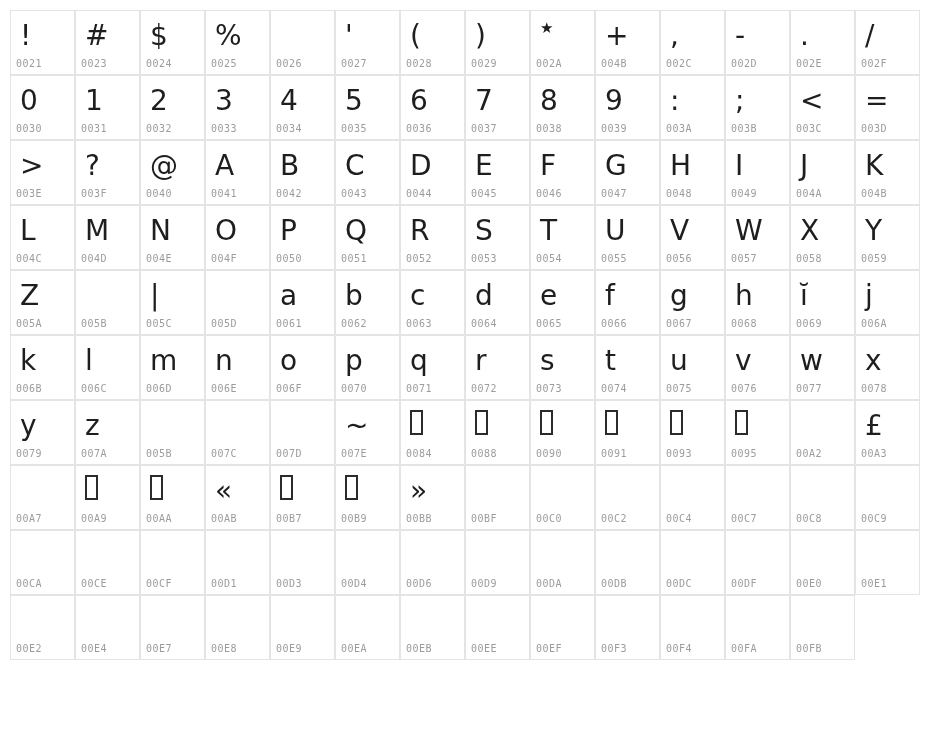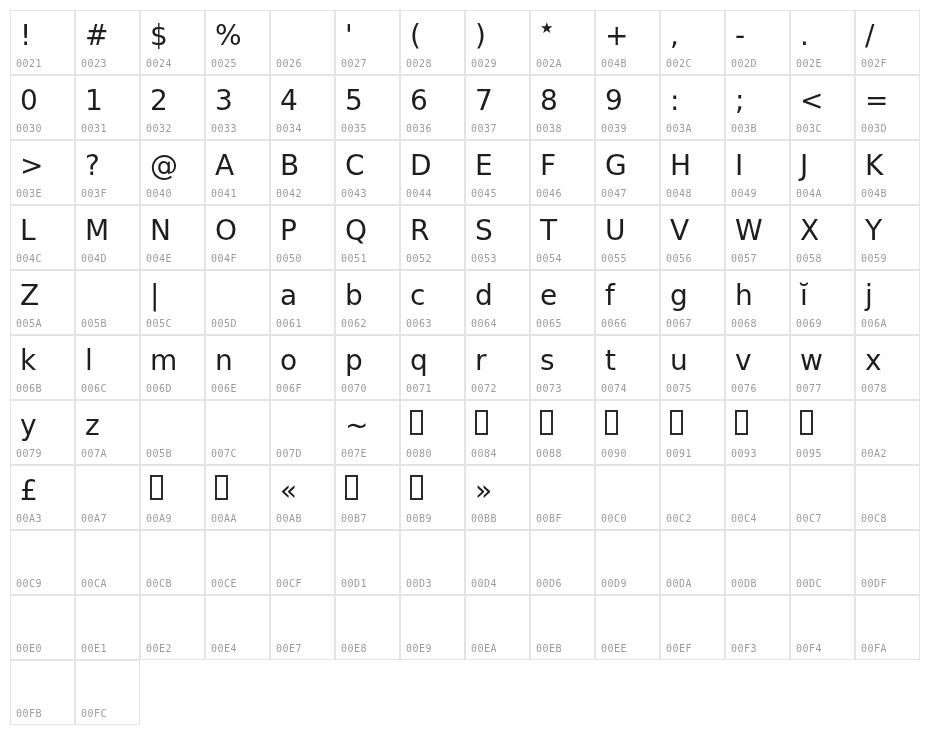--- a/index.html
+++ b/index.html
@@ -511,24 +511,20 @@
   <div class="cell">
     <div class="glyph"></div>
     <div class="code">007D</div>
   </div>
 
   <div class="cell">
     <div class="glyph">~</div>
     <div class="code">007E</div>
   </div>
 
-  <div class="cell">
-    <div class="glyph"><span class="notdef"></span></div>
-    <div class="code">0080</div>
-  </div>
 
   <div class="cell">
     <div class="glyph"><span class="notdef"></span></div>
     <div class="code">0084</div>
   </div>
 
   <div class="cell">
     <div class="glyph"><span class="notdef"></span></div>
     <div class="code">0088</div>
   </div>
@@ -632,24 +628,20 @@
   <div class="cell">
     <div class="glyph"></div>
     <div class="code">00C9</div>
   </div>
 
   <div class="cell">
     <div class="glyph"></div>
     <div class="code">00CA</div>
   </div>
 
-  <div class="cell">
-    <div class="glyph"></div>
-    <div class="code">00CB</div>
-  </div>
 
   <div class="cell">
     <div class="glyph"></div>
     <div class="code">00CE</div>
   </div>
 
   <div class="cell">
     <div class="glyph"></div>
     <div class="code">00CF</div>
   </div>
@@ -769,17 +761,13 @@
   <div class="cell">
     <div class="glyph"></div>
     <div class="code">00FA</div>
   </div>
 
   <div class="cell">
     <div class="glyph"></div>
     <div class="code">00FB</div>
   </div>
 
-  <div class="cell">
-    <div class="glyph"></div>
-    <div class="code">00FC</div>
-  </div>
 </div>
 
 </body></html>

